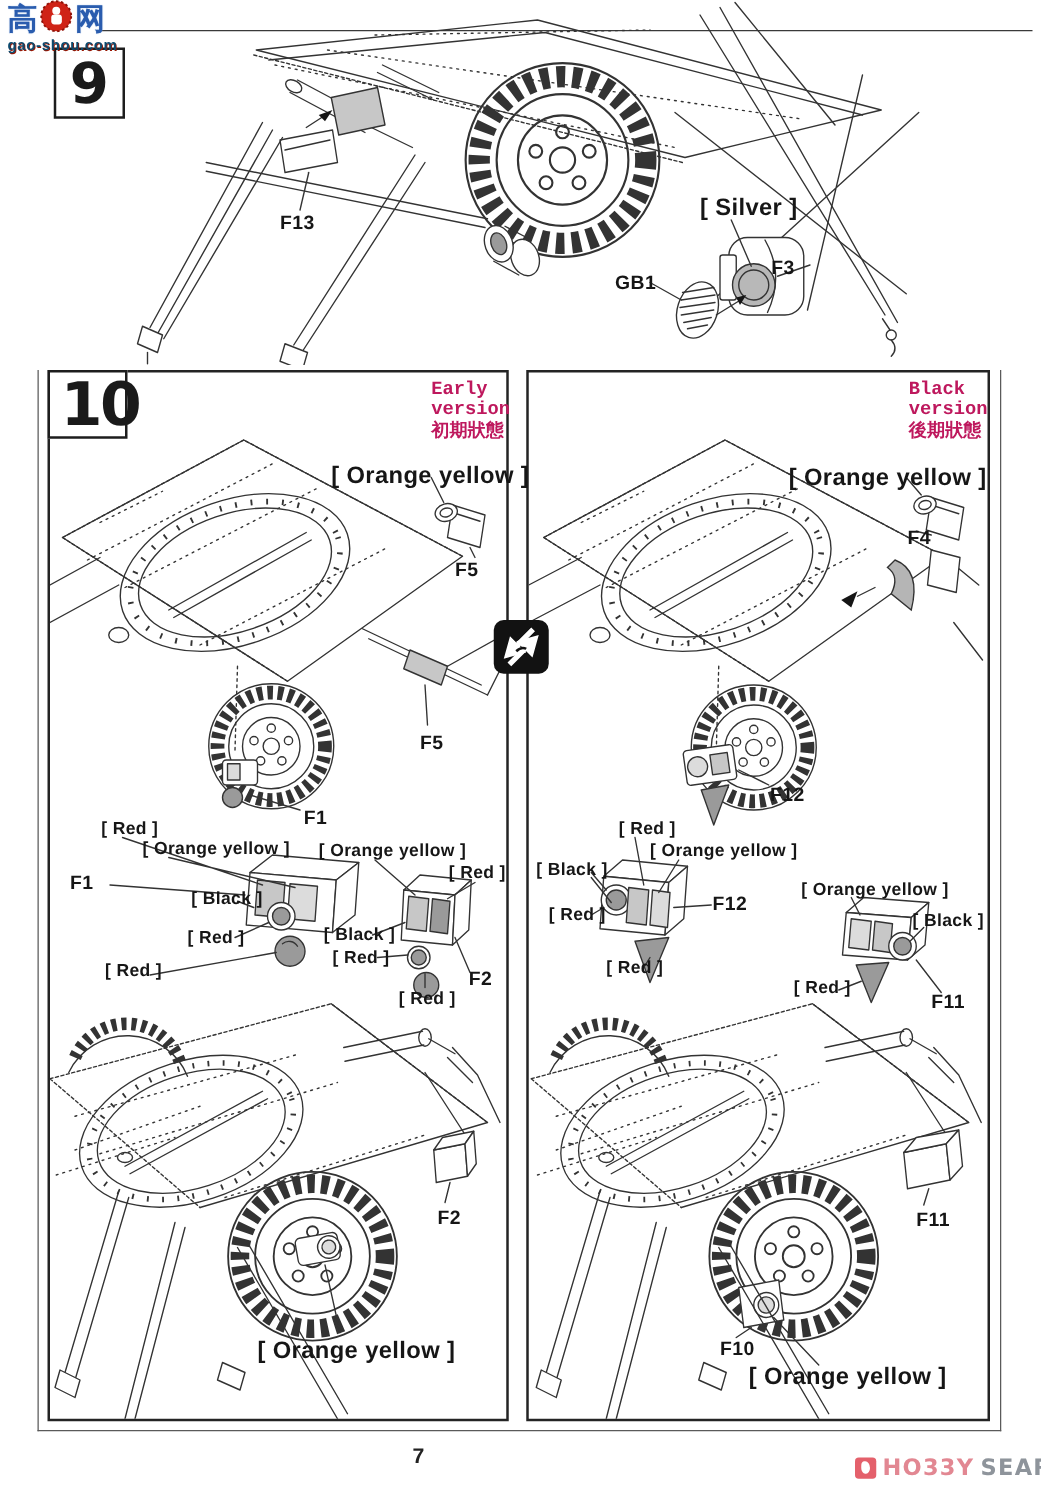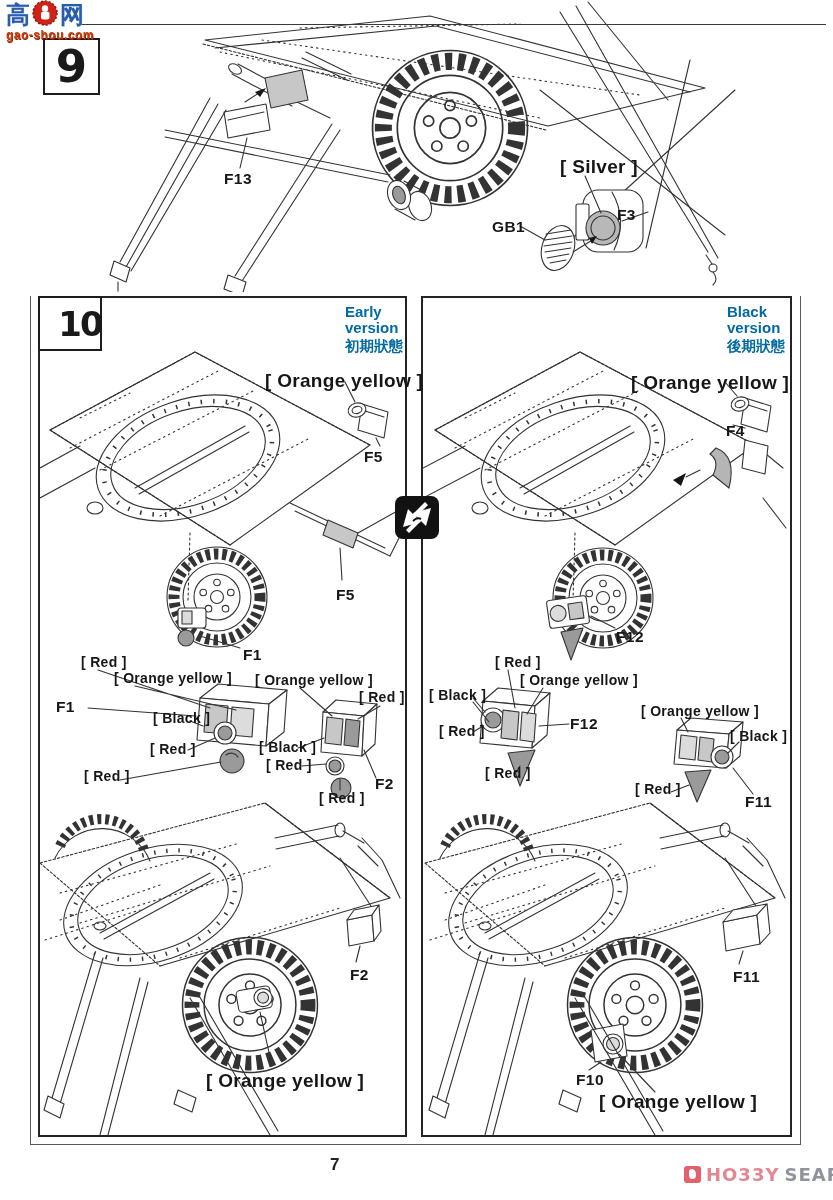--- a/index.html
+++ b/index.html
@@ -13,39 +13,39 @@
   .sh { fill:#c7c7c7; stroke:#333; stroke-width:1.1; stroke-linejoin:round; }
   .sh2{ fill:#dcdcdc; stroke:#333; stroke-width:1.1; stroke-linejoin:round; }
   .shd{ fill:#9a9a9a; stroke:#333; stroke-width:1.1; stroke-linejoin:round; }
   .blk{ fill:#151515; stroke:none; }
 
   .rule-top { position:absolute; left:78px; top:24px; width:748px; border-top:1.6px solid #3a3a3a; }
 
   .numbox { position:absolute; background:#fff; border:2.6px solid #1d1d1d; display:flex; align-items:center; justify-content:center;
             font-family:"DejaVu Sans",sans-serif; font-weight:700; color:#1a1a1a; z-index:6; }
   .numbox.n9  { left:43px; top:38px;  width:57px; height:57px; font-size:45px; }
-  .numbox.n10 { left:38px; top:296px; width:64px; height:55px; font-size:34px; letter-spacing:-2px;padding-left:20px; }
+  .numbox.n10 { left:38px; top:296px; width:64px; height:55px; font-size:48px; letter-spacing:-2px;padding-left:20px; }
 
   .panel { position:absolute; top:296px; height:841px; border:2px solid #242424; background:transparent; z-index:1; }
   .panel.pl { left:38px;  width:369px; }
   .panel.pr { left:421px; width:371px; }
   .outer-frame { position:absolute; left:30px; top:296px; width:771px; height:849px;
                  border-left:1.5px solid #5a5a5a; border-right:1.5px solid #5a5a5a; border-bottom:1.5px solid #5a5a5a; z-index:0; }
 
   .lbl { position:absolute; font-weight:700; font-size:14px; color:#161616; white-space:nowrap; letter-spacing:0.3px; z-index:4; }
   .code { font-size:15.5px; letter-spacing:0.4px; }
   .big  { font-size:19px; }
 
-  .vhead { position:absolute; font-weight:700; font-size:15px; line-height:16px; color:#0369a1; z-index:4; }
+  .vhead { position:absolute; font-weight:700; font-size:15px; line-height:16px; color:#be185d; z-index:4;font-family:Liberation Mono, monospace; }
   .vcjk  { font-size:14.5px; margin-top:2px; }
 
   .wm { position:absolute; left:6px; top:0px; z-index:8; }
   .wm-row { display:flex; align-items:center; gap:2px; }
   .wm-ch { font-weight:700; font-size:24px; color:#2a5cae; text-shadow:0 0 1px #9db9e0; line-height:26px; }
-  .wm-dom { font-weight:700; font-size:12px; color:#c2410c; text-shadow:0.6px 0.6px 0 #991500; letter-spacing:0.5px; margin-top:-2px; }
+  .wm-dom { font-weight:700; font-size:12px; color:#0c4a6e; text-shadow:0.6px 0.6px 0 #991500; letter-spacing:0.5px; margin-top:-2px; }
 
   .swap { position:absolute; left:394px; top:495px; width:46px; height:45px; z-index:7; }
 
   .pagenum { position:absolute; left:330px; top:1155px; font-weight:700; font-size:17px; color:#222; z-index:4; }
 
   .hobby { position:absolute; left:684px; top:1164px; display:flex; align-items:center; gap:5px; z-index:4; }
   .hobby .hicon { width:17px; height:17px; background:#e4606b; border-radius:3px; position:relative; }
   .hobby .hicon:after { content:""; position:absolute; left:5px; top:3px; width:7px; height:10px; background:#fff; border-radius:40% 60% 50% 50%; }
   .hobby .ht1 { font-family:"DejaVu Sans",sans-serif; font-weight:700; font-size:18px; color:#e28792; letter-spacing:1px; }
   .hobby .ht2 { font-family:"DejaVu Sans",sans-serif; font-weight:700; font-size:18px; color:#8e949b; letter-spacing:1px; }

